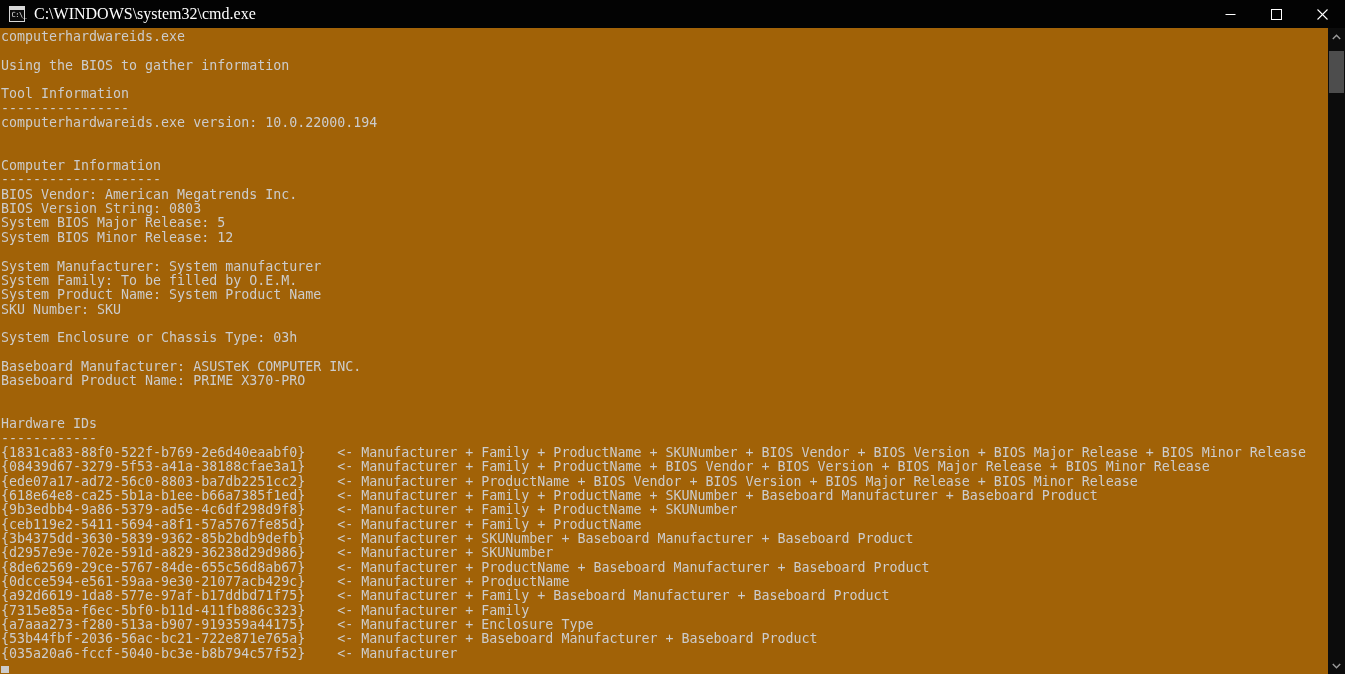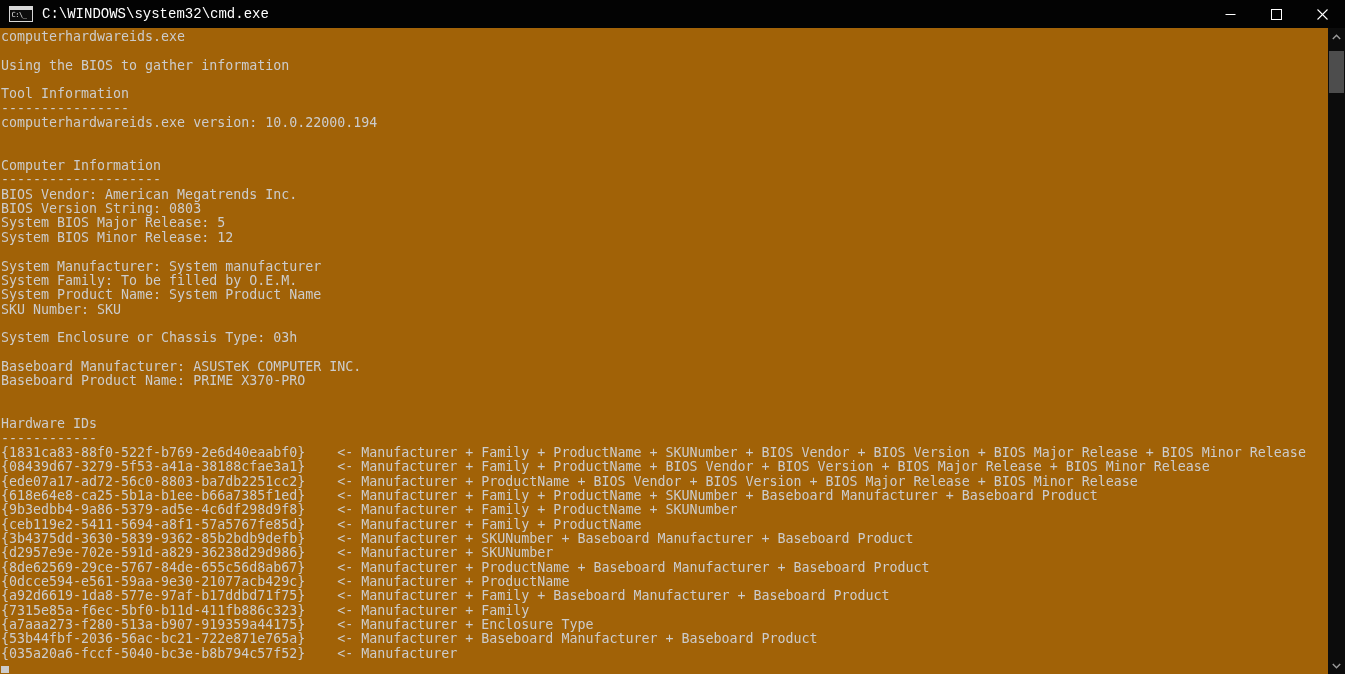--- a/index.html
+++ b/index.html
@@ -29,21 +29,21 @@
     user-select: none;
   }
   .title-left {
     display: flex;
     align-items: center;
     padding-left: 9px;
     flex: 1 1 auto;
     overflow: hidden;
   }
   .cmd-icon {
-    width: 24px; height: 16px;
+    width: 16px; height: 16px;
     flex: none;
     margin-right: 9px;
     position: relative;
     background: #0c0c0c;
     border: 1px solid #d8d8d8;
   }
   .cmd-icon .bar {
     position: absolute;
     top: 0; left: 0; right: 0;
     height: 3px;
@@ -54,22 +54,22 @@
     left: 1.5px; top: 5px;
     color: #e6e6e6;
     font-family: "DejaVu Sans Mono", "Liberation Mono", monospace;
     font-size: 7px;
     line-height: 7px;
     letter-spacing: -0.5px;
     white-space: nowrap;
   }
   .title-text {
     color: #ffffff;
-    font-family: Liberation Mono, monospace;
-    font-size: 14px;
+    font-family: Liberation Serif, serif;
+    font-size: 16px;
     line-height: 28px;
     white-space: nowrap;
   }
   .title-buttons {
     display: flex;
     flex: none;
     height: 28px;
   }
   .titlebtn {
     width: 46px; height: 28px;

